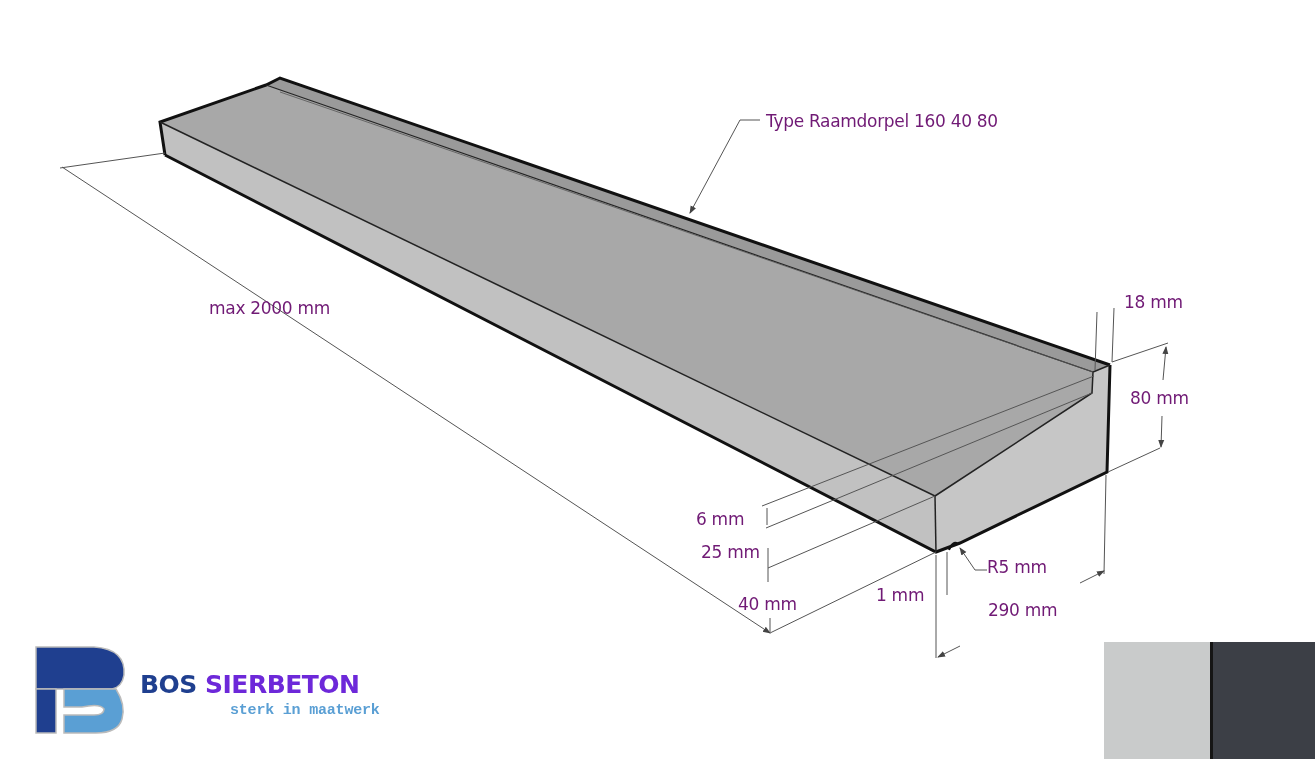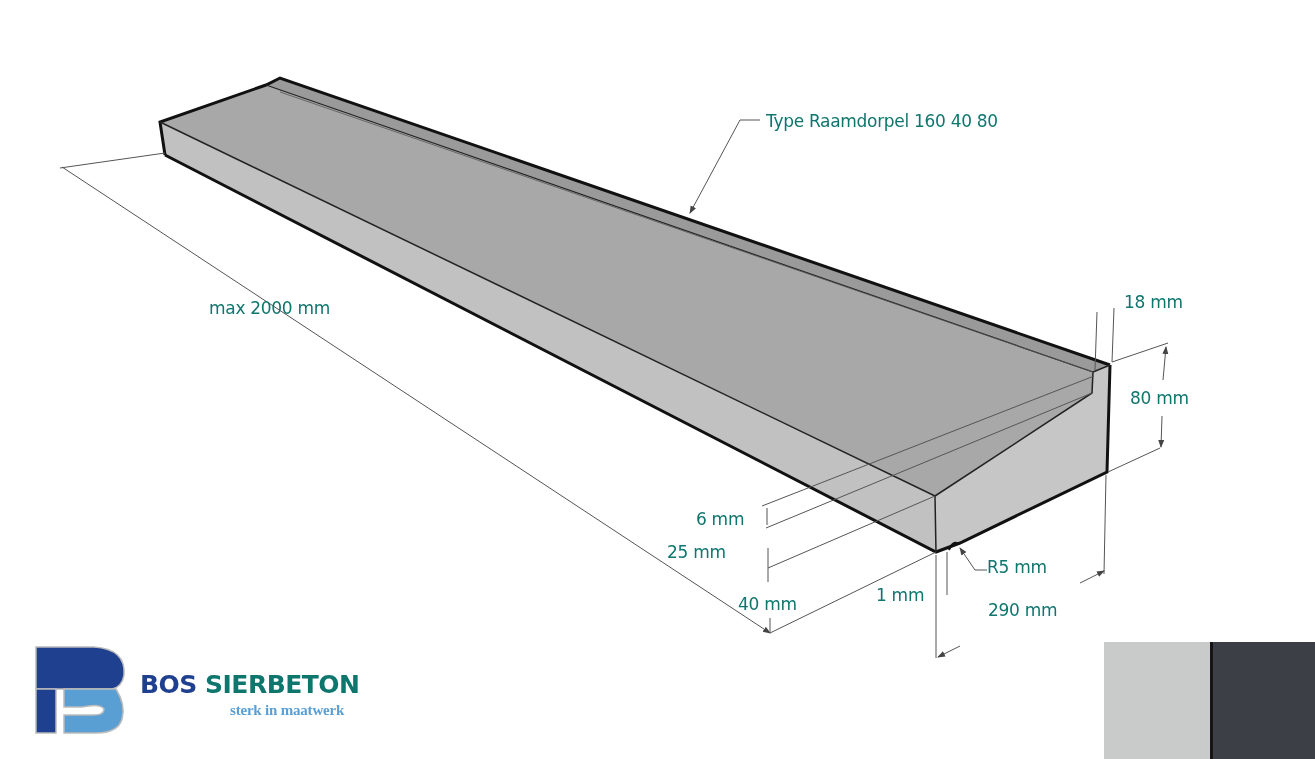--- a/index.html
+++ b/index.html
@@ -1,23 +1,23 @@
 <!DOCTYPE html>
 <html><head>
 <meta charset="utf-8">
 <style>
   html, body { margin:0; padding:0; background:#ffffff; }
   body { width:1315px; height:759px; position:relative; overflow:hidden; font-family:"DejaVu Sans", sans-serif; }
   #drawing { position:absolute; left:0; top:0; width:1315px; height:759px; }
-  .dim-label { position:absolute; font-family:"DejaVu Sans", sans-serif; font-size:17px; color:#0f766e; white-space:nowrap; letter-spacing:-0.3px; }
+  .dim-label { position:absolute; font-family:"DejaVu Sans", sans-serif; font-size:17px; color:#701a75; white-space:nowrap; letter-spacing:-0.3px; }
   .logo { position:absolute; left:34px; top:645px; width:350px; height:90px; }
   .brand-name { position:absolute; left:140px; top:670px; font-family:"DejaVu Sans", sans-serif; font-weight:bold; font-size:25px; letter-spacing:-0.5px; white-space:nowrap; }
   .brand-bos { color:#1f3f8f;margin-top:33px; }
-  .brand-sier { color:#0f766e; }
-  .brand-tag { position:absolute; left:230px; top:702px; font-family:Liberation Serif, serif; font-weight:bold; font-size:15px; color:#5a9fd4; white-space:nowrap; letter-spacing:-0.2px; }
+  .brand-sier { color:#6d28d9; }
+  .brand-tag { position:absolute; left:230px; top:702px; font-family:Liberation Mono, monospace; font-weight:bold; font-size:15px; color:#5a9fd4; white-space:nowrap; letter-spacing:-0.2px; }
   .swatch { position:absolute; top:642px; height:117px; }
   .swatch-light { left:1104px; width:106px; background:#c9cbcb; }
   .swatch-dark { left:1210px; width:105px; background:#3c3f46; border-left:3px solid #151515; box-sizing:border-box; }
 </style>
 </head>
 <body>
 
 <svg id="drawing" viewBox="0 0 1315 759" xmlns="http://www.w3.org/2000/svg">
   <defs>
     <marker id="arr" markerWidth="8" markerHeight="8" refX="7" refY="4" orient="auto">
@@ -78,21 +78,21 @@
 
     <polyline points="760,120 740,120 690,213" marker-end="url(#arr)"></polyline>
   </g>
 </svg>
 
 <div class="dim-label" style="left:766px; top:111px;">Type Raamdorpel 160 40 80</div>
 <div class="dim-label" style="left:209px; top:298px;">max 2000 mm</div>
 <div class="dim-label" style="left:1124px; top:292px;">18 mm</div>
 <div class="dim-label" style="left:1130px; top:388px;">80 mm</div>
 <div class="dim-label" style="left:696px; top:509px;">6 mm</div>
-<div class="dim-label" style="left:667px; top:542px;">25 mm</div>
+<div class="dim-label" style="left:701px; top:542px;">25 mm</div>
 <div class="dim-label" style="left:738px; top:594px;">40 mm</div>
 <div class="dim-label" style="left:876px; top:585px;">1 mm</div>
 <div class="dim-label" style="left:987px; top:557px;">R5 mm</div>
 <div class="dim-label" style="left:988px; top:600px;">290 mm</div>
 
 <div class="logo">
   <svg width="95" height="90" viewBox="0 0 95 90">
     <path d="M2,2 H60 Q92,4 90,30 Q88,42 78,44 L2,44 Z" fill="#1f3f8f" stroke="#bbb" stroke-width="1.5"></path>
     <rect x="2" y="44" width="20" height="44" fill="#1f3f8f" stroke="#bbb" stroke-width="1.5"></rect>
     <path d="M30,44 H82 Q92,60 88,74 Q84,88 62,88 H30 V70 H60 Q70,70 70,64 Q66,58 48,62 L30,62 Z" fill="#5a9fd4" stroke="#bbb" stroke-width="1.5"></path>

